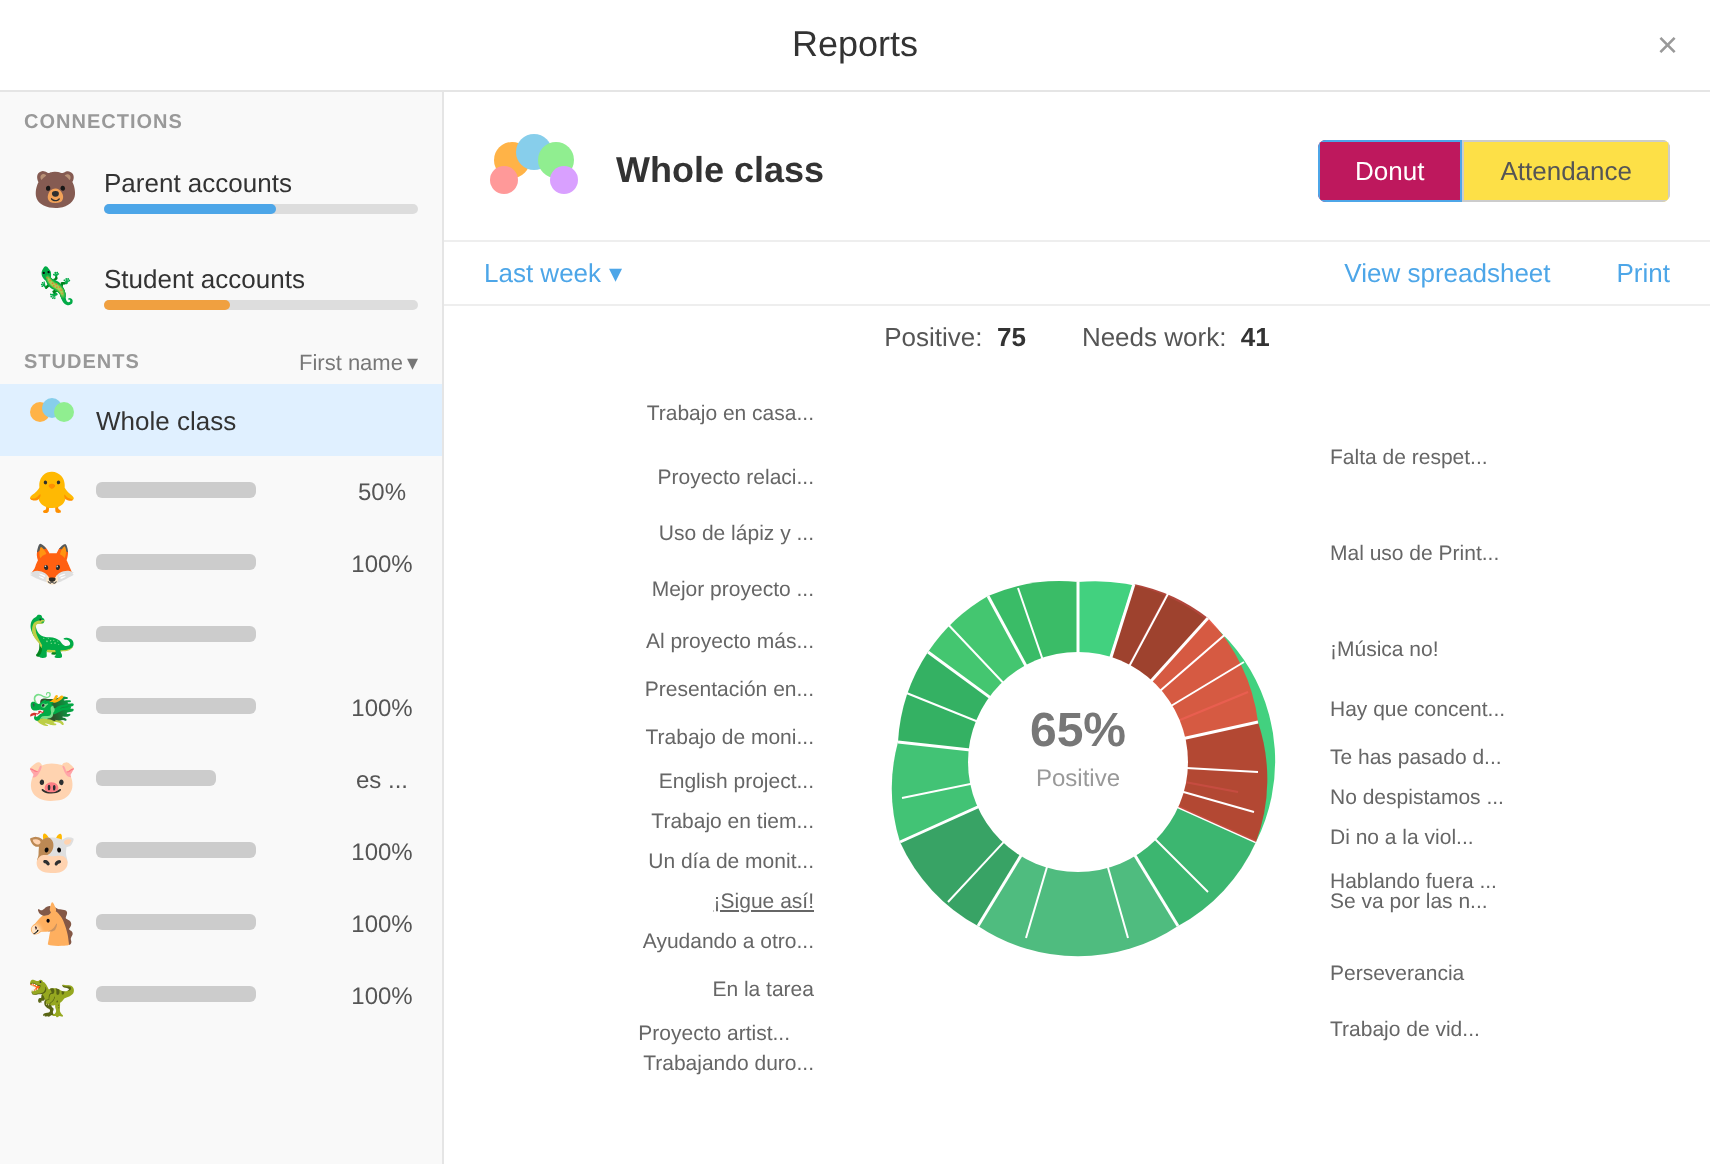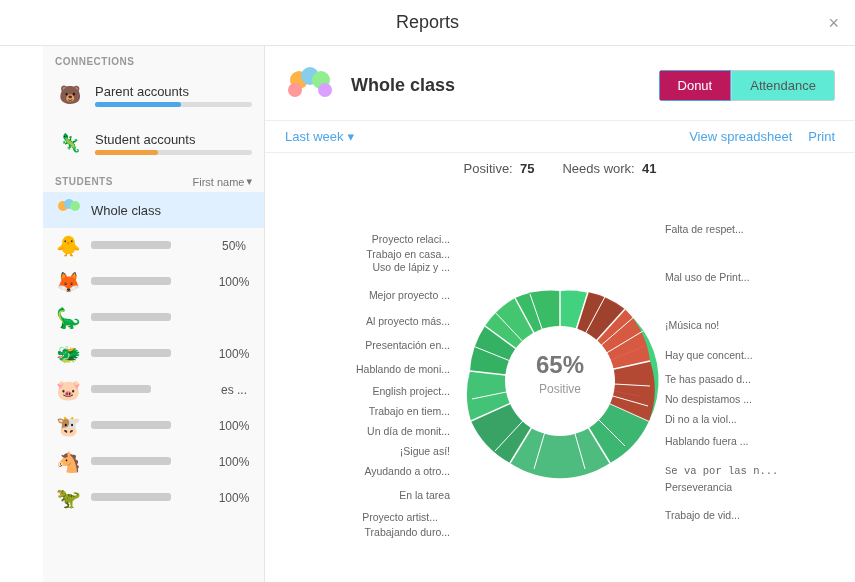--- a/index.html
+++ b/index.html
@@ -9,21 +9,21 @@
       display: flex; align-items: center; justify-content: center;
       padding: 12px 20px; position: relative; border-bottom: 1px solid #e5e5e5;
       background: #fff;
     }
     .title-bar h1 { font-size: 18px; font-weight: 500; color: #333; }
     .close-btn {
       position: absolute; right: 16px; top: 50%; transform: translateY(-50%);
       background: none; border: none; font-size: 18px; color: #999; cursor: pointer;
     }
 
-    .main-content { display: flex; flex: 1; overflow: hidden; padding-left: 43px; }
+    .main-content { display: flex; flex: 1; overflow: hidden; }
 
     
     .sidebar {
       width: 222px; min-width: 222px; background: #f9f9f9; border-right: 1px solid #e5e5e5;
       display: flex; flex-direction: column; overflow-y: auto;
     }
     .sidebar-section-label {
       font-size: 10px; font-weight: 700; color: #999; letter-spacing: 0.5px;
       padding: 10px 12px 4px; text-transform: uppercase;
     }
@@ -63,33 +63,33 @@
 
     .report-header {
       display: flex; align-items: center; padding: 14px 20px 10px;
       border-bottom: 1px solid #eee; gap: 16px;
     }
     .class-avatar { width: 50px; height: 50px; flex-shrink: 0; }
     .class-title { font-size: 18px; font-weight: 600; color: #333; flex: 1; }
     .view-toggle { display: flex; border-radius: 4px; overflow: hidden; }
     .toggle-btn {
       padding: 7px 18px; font-size: 13px; cursor: pointer; border: 1px solid #ccc;
-      background: #5eead4; color: #555;
+      background: #fde047; color: #555;
     }
     .toggle-btn.active { background: #be185d; color: #fff; border-color: #4da6e8; }
 
     .report-subheader {
       display: flex; align-items: center; justify-content: space-between;
       padding: 8px 20px; border-bottom: 1px solid #eee;
     }
     .last-week-btn {
       background: none; border: none; font-size: 13px; color: #4da6e8; cursor: pointer;
       display: flex; align-items: center; gap: 4px;
     }
-    .subheader-actions { display: flex; gap: 16px; align-items: flex-start; }
+    .subheader-actions { display: flex; gap: 33px; align-items: flex-start; }
     .view-spreadsheet { font-size: 13px; color: #4da6e8; cursor: pointer; text-decoration: none; }
     .print-btn { font-size: 13px; color: #4da6e8; cursor: pointer; background: none; border: none; }
 
     .chart-area { flex: 1; display: flex; flex-direction: column; align-items: center; overflow: hidden; position: relative; padding: 0 10px; }
     .stats-row { display: flex; gap: 28px; padding: 8px 0 4px; font-size: 13px; color: #555; }
     .stats-row span b { color: #333; }
 
     
     .chart-wrapper {
       position: relative; width: 100%; flex: 1; display: flex; align-items: center; justify-content: center;
@@ -307,47 +307,47 @@
             <line x1="130" y1="130" x2="205" y2="65" stroke="white" stroke-width="1"></line>
             <line x1="130" y1="130" x2="176" y2="44" stroke="white" stroke-width="1"></line>
 
             <circle cx="130" cy="130" r="55" fill="white"></circle>
 
             <text x="130" y="122" text-anchor="middle" font-size="24" font-weight="700" fill="#777">65%</text>
             <text x="130" y="142" text-anchor="middle" font-size="12" fill="#999">Positive</text>
           </svg>
 
           <div style="position:absolute; left:0; top:0; width:175px; height:400px;">
-            <div class="donut-label" style="top:20px; right:0; text-align:right;margin-top:47px;">Trabajo en casa...</div>
+            <div class="donut-label" style="top:20px; right:0; text-align:right;">Trabajo en casa...</div>
             <div class="donut-label" style="top:52px; right:0; text-align:left;">Proyecto relaci...</div>
             <div class="donut-label" style="top:80px; right:0; text-align:right;">Uso de lápiz y ...</div>
             <div class="donut-label" style="top:108px; right:0; text-align:right;">Mejor proyecto ...</div>
             <div class="donut-label" style="top:134px; right:0; text-align:right;">Al proyecto más...</div>
             <div class="donut-label" style="top:158px; right:0; text-align:right;">Presentación en...</div>
-            <div class="donut-label" style="top:182px; right:0; text-align:right;">Hablando de moni...</div>
+            <div class="donut-label" style="top:182px; right:0; text-align:right;">Trabajo de moni...</div>
             <div class="donut-label" style="top:204px; right:0; text-align:right;">English project...</div>
             <div class="donut-label" style="top:224px; right:0; text-align:right;">Trabajo en tiem...</div>
             <div class="donut-label" style="top:244px; right:0; text-align:right;">Un día de monit...</div>
-            <div class="donut-label" style="top:264px; right:0; text-align:right;">¡Sigue así!</div>
+            <div class="donut-label" style="top:264px; right:0; text-align:right;text-decoration:underline;">¡Sigue así!</div>
             <div class="donut-label" style="top:284px; right:0; text-align:right;">Ayudando a otro...</div>
             <div class="donut-label" style="top:308px; right:0; text-align:right;">En la tarea</div>
             <div class="donut-label" style="top:330px; right:12px; text-align:right;">Proyecto artist...</div>
             <div class="donut-label" style="top:345px; right:0; text-align:right;">Trabajando duro...</div>
           </div>
 
           <div style="position:absolute; right:0; top:0; width:180px; height:400px;">
             <div class="donut-label" style="top:42px; left:0;">Falta de respet...</div>
             <div class="donut-label" style="top:90px; left:0;">Mal uso de Print...</div>
             <div class="donut-label" style="top:138px; left:0;">¡Música no!</div>
             <div class="donut-label" style="top:168px; left:0;">Hay que concent...</div>
             <div class="donut-label" style="top:192px; left:0;">Te has pasado d...</div>
             <div class="donut-label" style="top:212px; left:0;">No despistamos ...</div>
             <div class="donut-label" style="top:232px; left:0;">Di no a la viol...</div>
             <div class="donut-label" style="top:254px; left:0;">Hablando fuera ...</div>
-            <div class="donut-label" style="top:284px; left:0;font-family:Liberation Mono, monospace;">Se va por las n...</div>
+            <div class="donut-label" style="top:264px; left:0;">Se va por las n...</div>
             <div class="donut-label" style="top:300px; left:0;">Perseverancia</div>
             <div class="donut-label" style="top:328px; left:0;">Trabajo de vid...</div>
           </div>
         </div>
       </div>
     </div>
 
   </div>
 </div>
 

